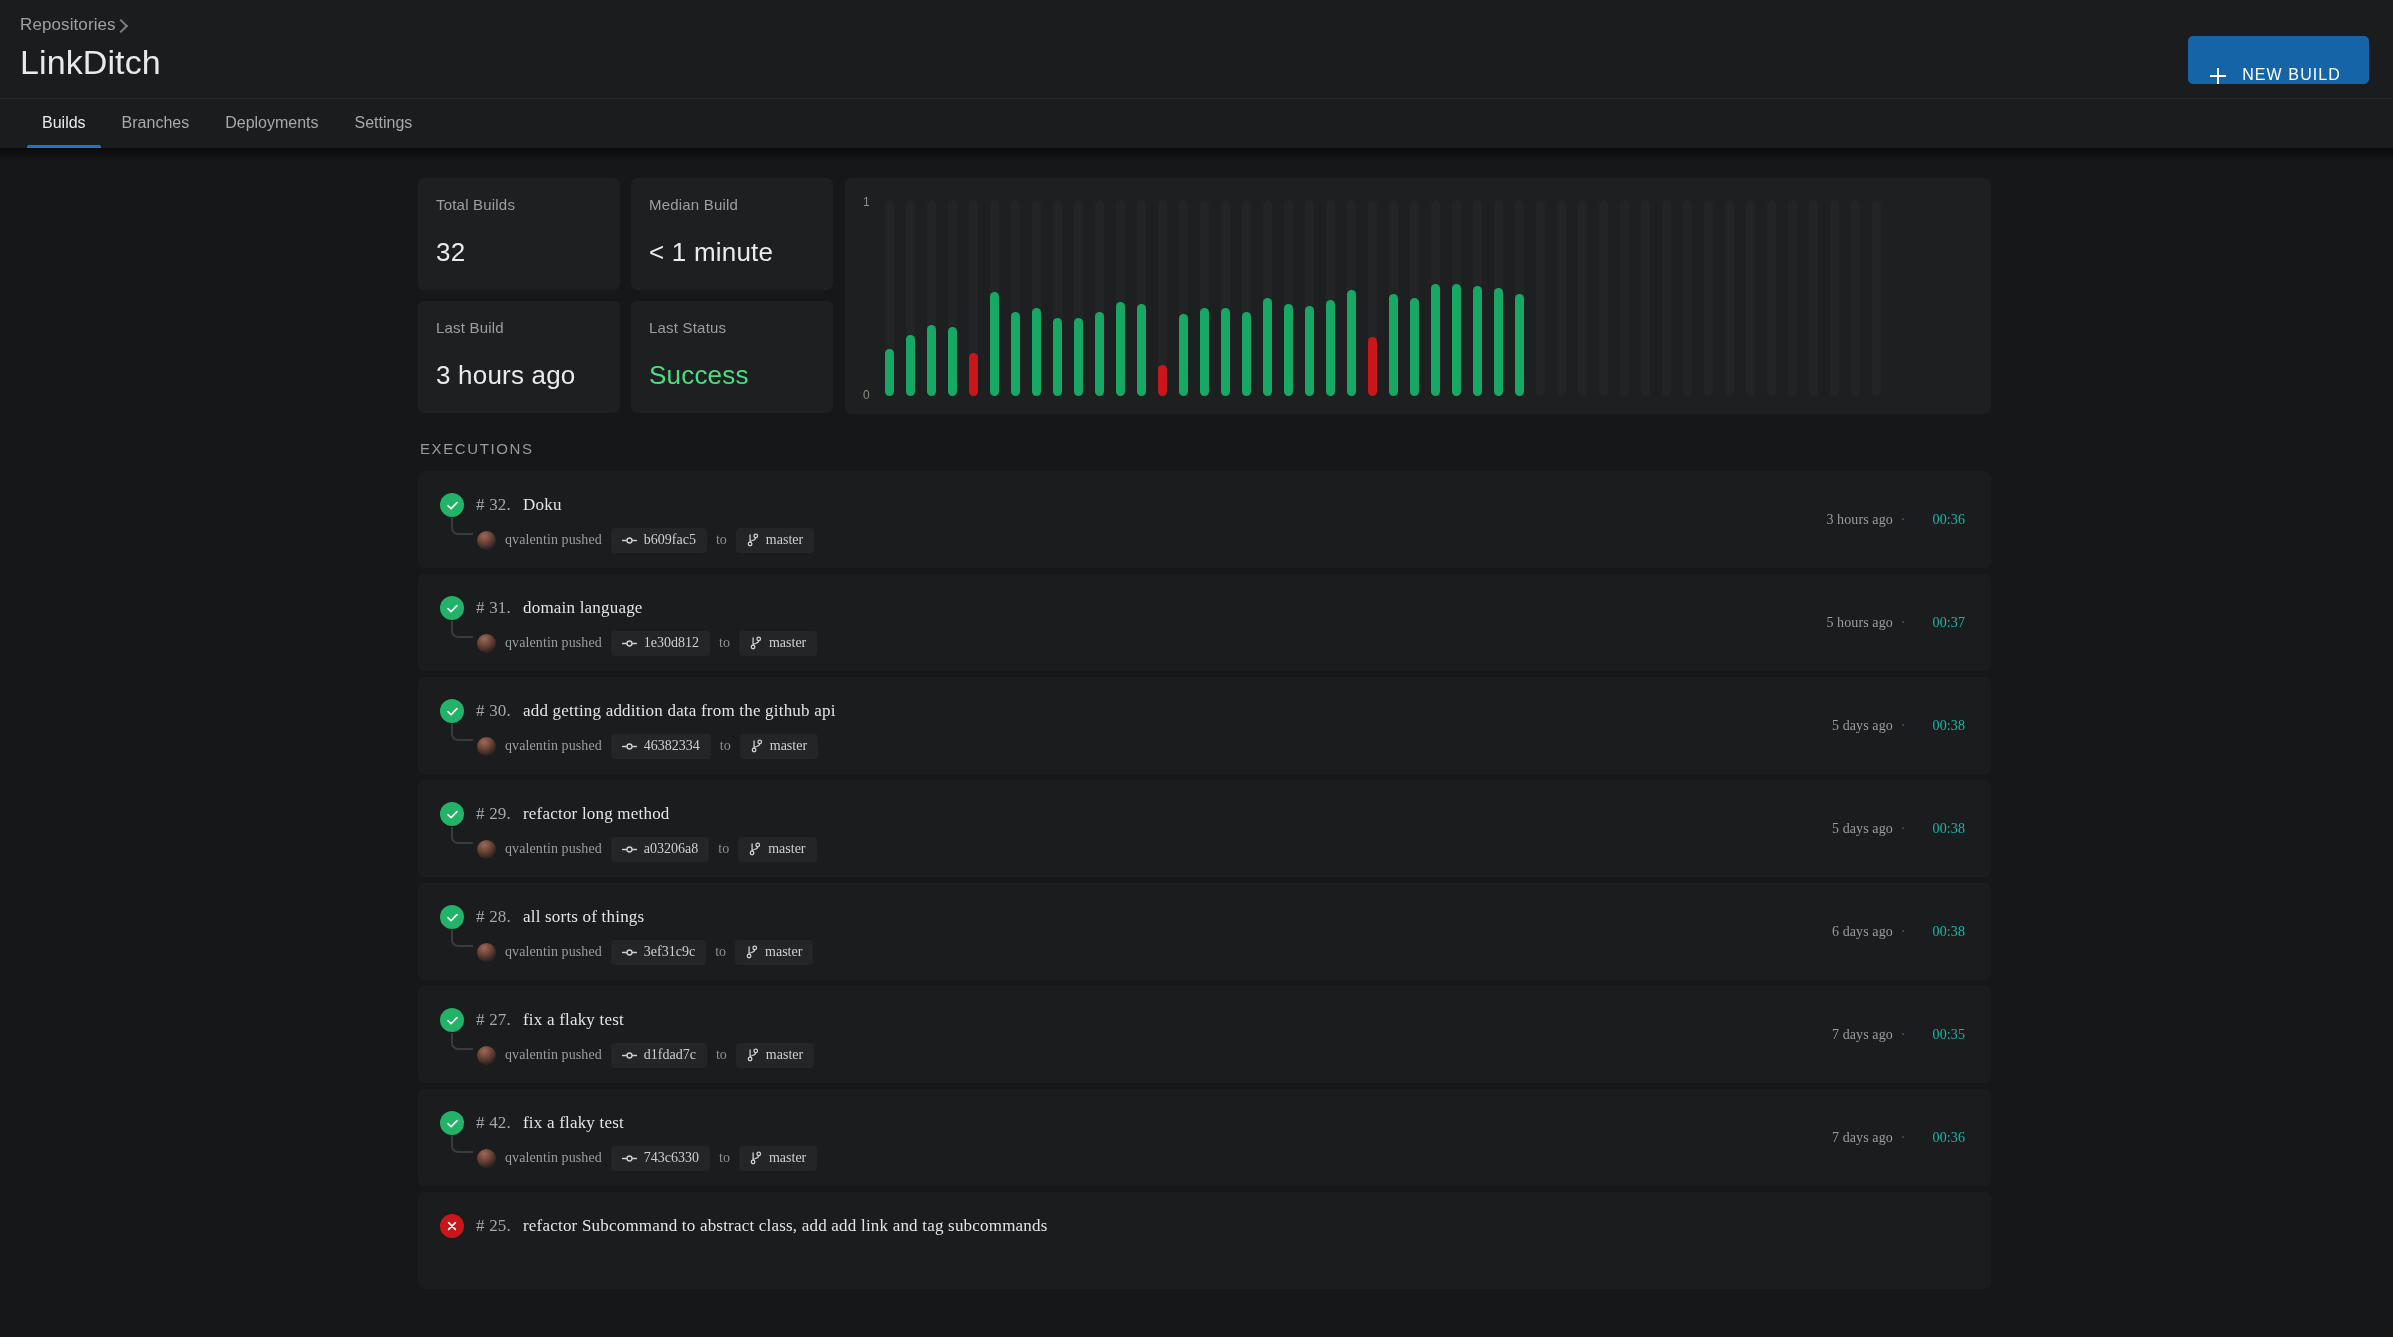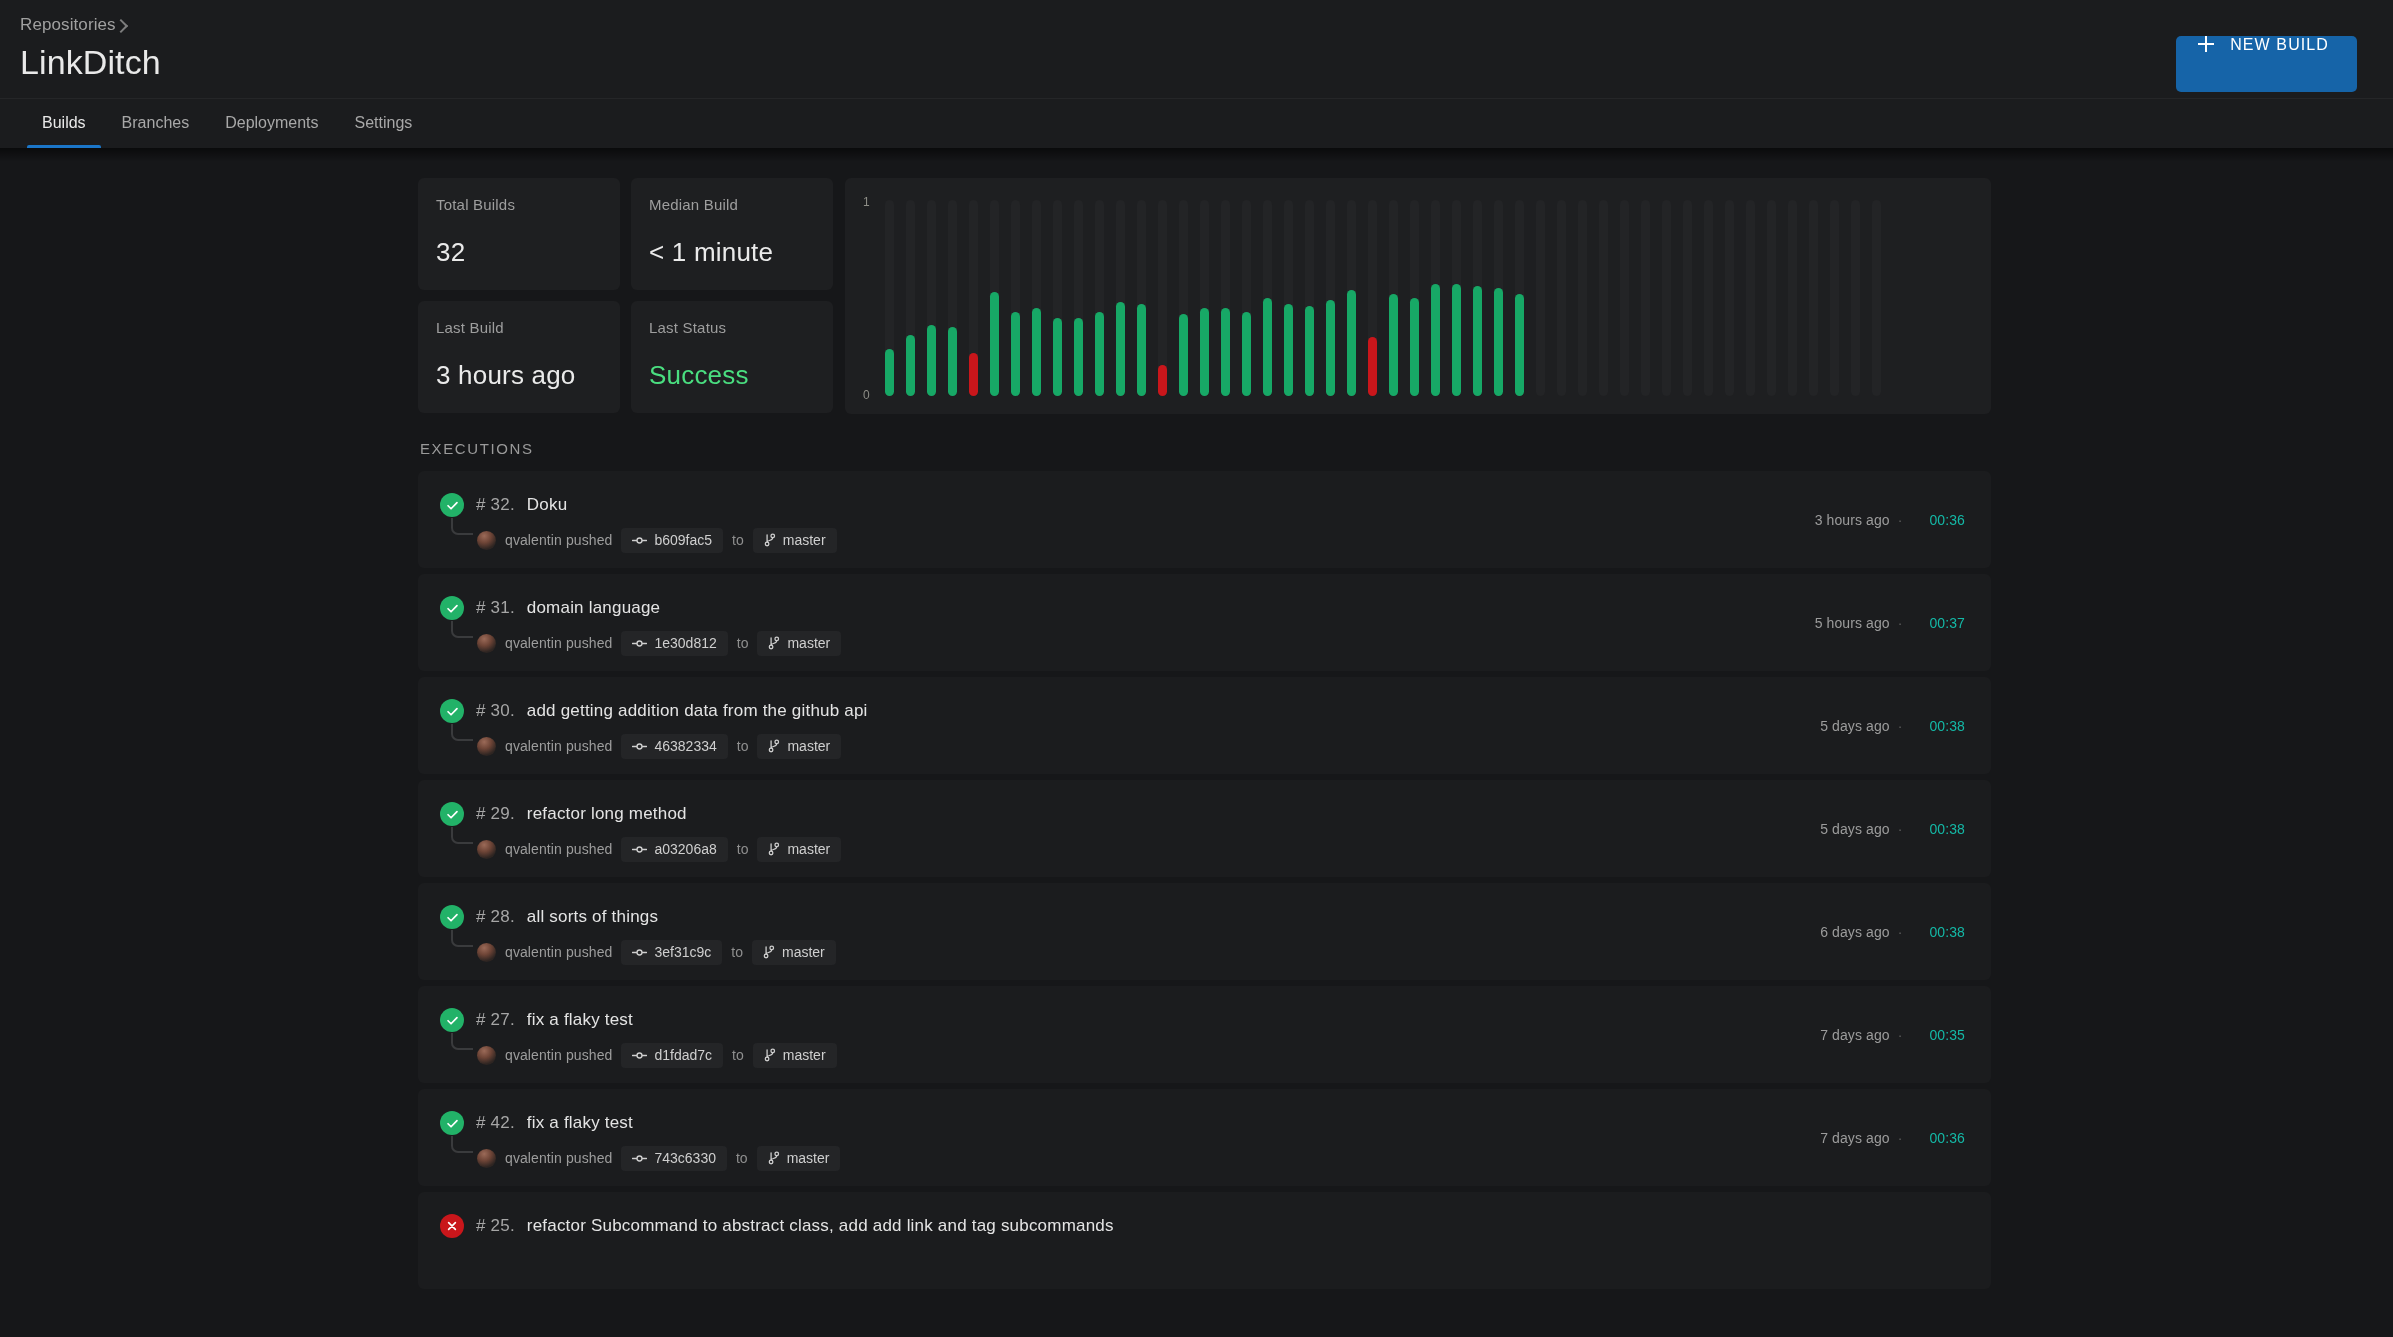--- a/index.html
+++ b/index.html
@@ -44,33 +44,33 @@
   }
   .page-title {
     font-size: 34px;
     font-weight: 400;
     color: #e9e9e9;
     margin-top: 7px;
     letter-spacing: .1px;
   }
   .new-build-btn {
     position: absolute;
-    right: 36px;
+    right: 24px;
     top: 36px;
-    height: 56px;
+    height: 48px;
     background: #1664a8;
     color: #ffffff;
     border: none;
     border-radius: 5px;
     padding: 0 28px 0 22px;
     font-size: 16px;
     font-family: "Liberation Sans", sans-serif;
     letter-spacing: 1.1px;
     display: flex;
-    align-items: flex-start;
+    align-items: flex-end;
     gap: 16px;
     cursor: pointer;
   }
   .plus-icon {
     position: relative;
     width: 16px; height: 16px;
     flex: 0 0 16px;
   }
   .plus-icon::before, .plus-icon::after {
     content: ""; position: absolute; background: #ffffff;
@@ -211,20 +211,21 @@
     border-radius: 5px;
     background: #17a866;
   }
   .bar-fill.failure { background: #c9161b; }
 
   
   .exec-list {
     display: flex;
     flex-direction: column;
     gap: 6px;
+    font-family: Liberation Serif, serif;
   }
   .exec-row {
     background: #1b1c1e;
     border-radius: 6px;
     height: 97px;
     position: relative;
     padding: 22px 26px 0 22px;
     cursor: pointer;
   }
   .exec-title-line {

